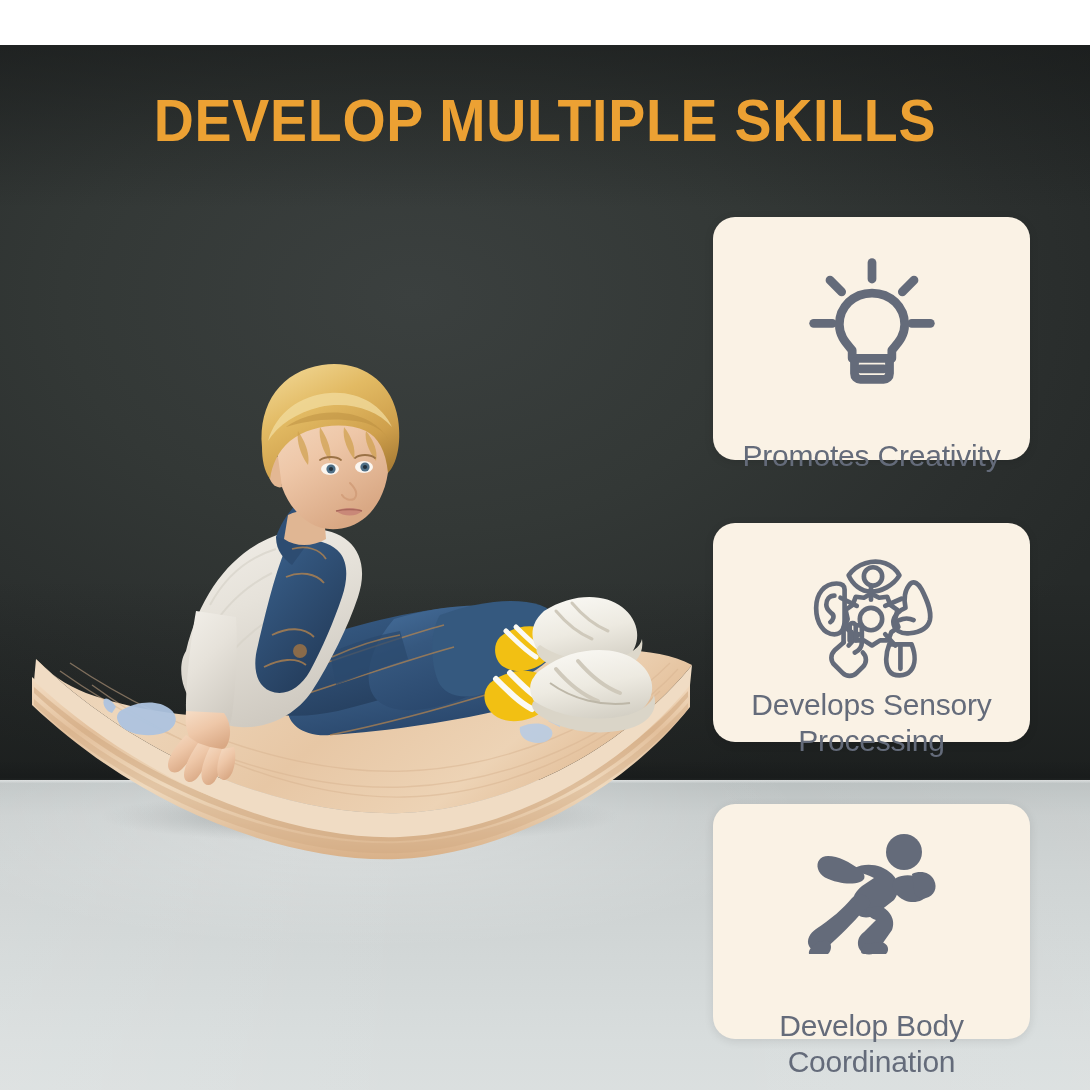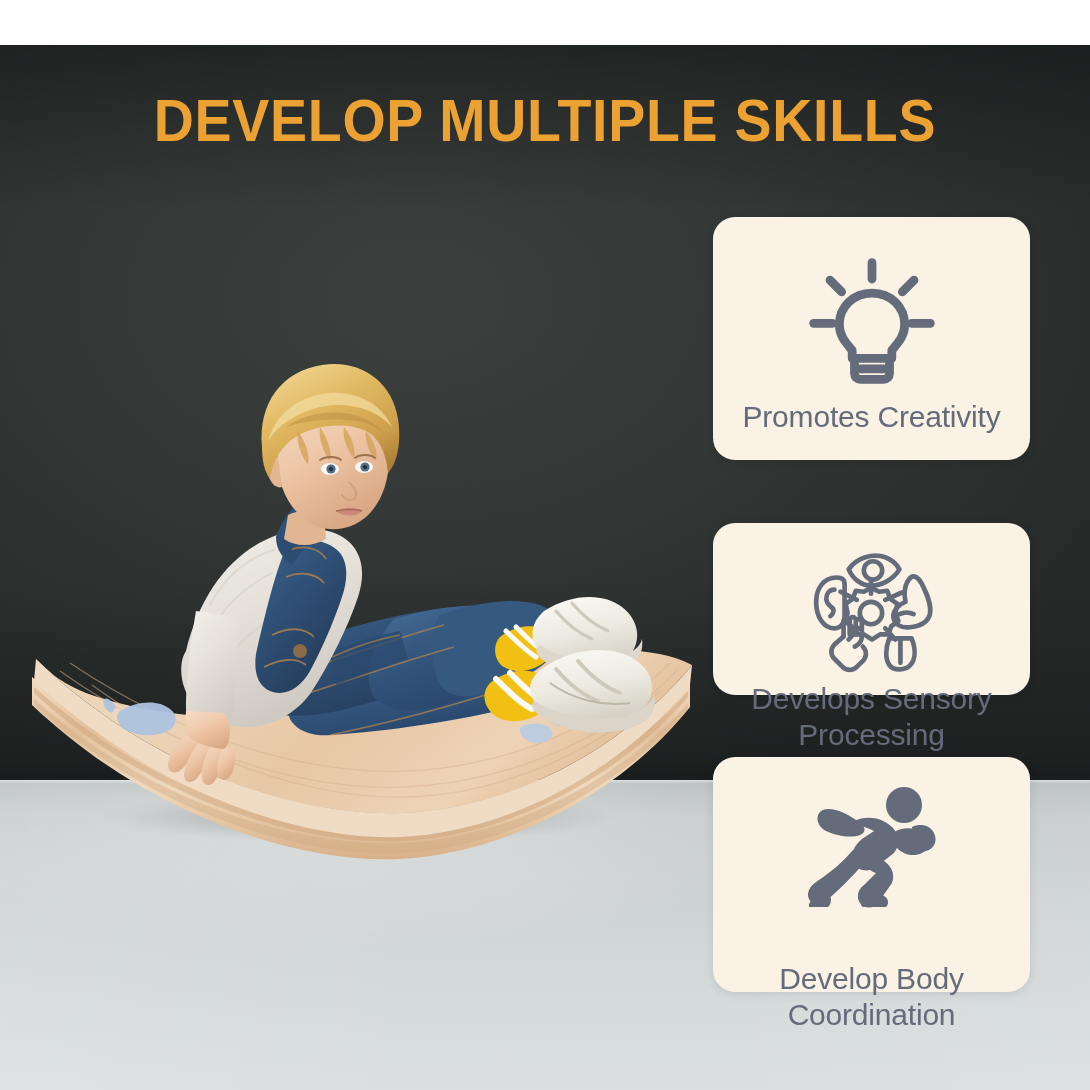--- a/index.html
+++ b/index.html
@@ -87,22 +87,22 @@
   .card {
     width: 317px;
     background: #faf2e5;
     border-radius: 22px;
     display: flex;
     flex-direction: column;
     align-items: center;
     justify-content: flex-start;
     box-shadow: 0 2px 10px rgba(0,0,0,.10);
   }
-  .card-1 { height: 243px; margin-bottom: 63px; padding-top: 34px; }
-  .card-2 { height: 172px; margin-bottom: 62px; padding-top: 20px; }
+  .card-1 { height: 243px; margin-bottom: 63px; padding-top: 34px; gap: 39px; }
+  .card-2 { height: 219px; margin-bottom: 62px; padding-top: 26px; }
   .card-3 { height: 235px; margin-bottom: 0;    padding-top: 26px; gap: 42px; }
 
   .card-icon {
     display: flex;
     align-items: center;
     justify-content: center;
   }
   .card-1 .card-icon { height: 140px; }
   .card-2 .card-icon { height: 132px; }
   .card-3 .card-icon { height: 128px; }

